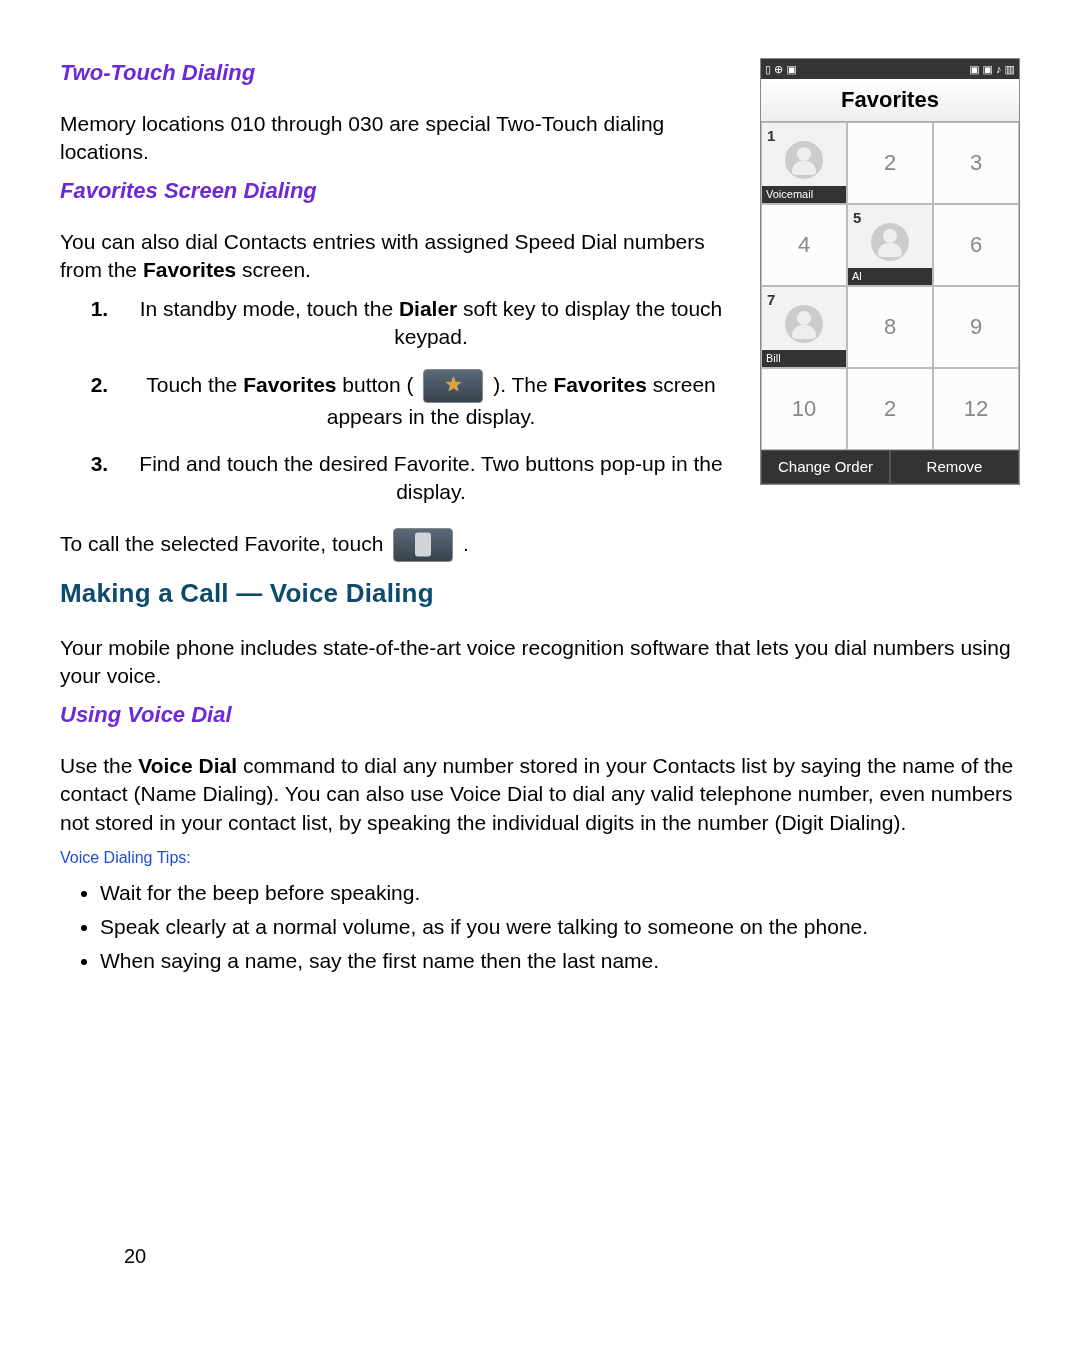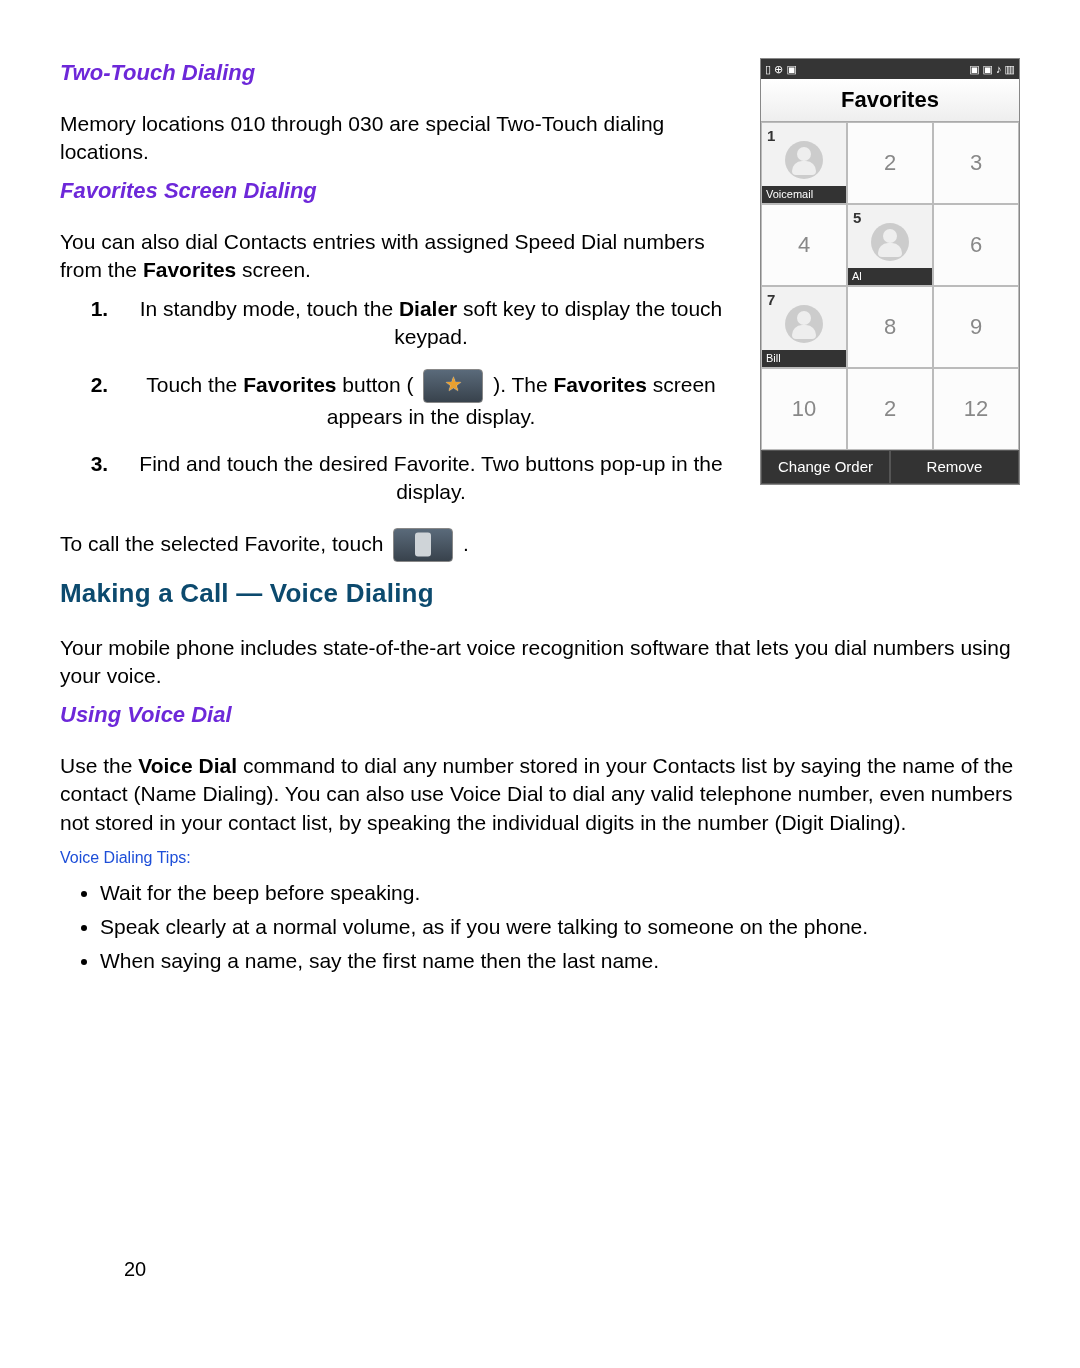--- a/index.html
+++ b/index.html
@@ -157,21 +157,21 @@
     position: absolute;
     top: 50%; left: 50%;
     transform: translate(-50%,-52%);
     width: 12px; height: 20px;
     border: 2px solid #cfd4d8;
     border-radius: 3px;
     background: #cfd4d8;
   }
   .page-number {
     position: absolute;
-    bottom: 35px;
+    bottom: 48px;
     left: 64px;
     font-size: 20px;
   }
   .content-wrap { position: relative; min-height: 1260px; }
 </style>
 </head>
 <body>
 <div class="content-wrap">
 
 <div class="float-phone">

